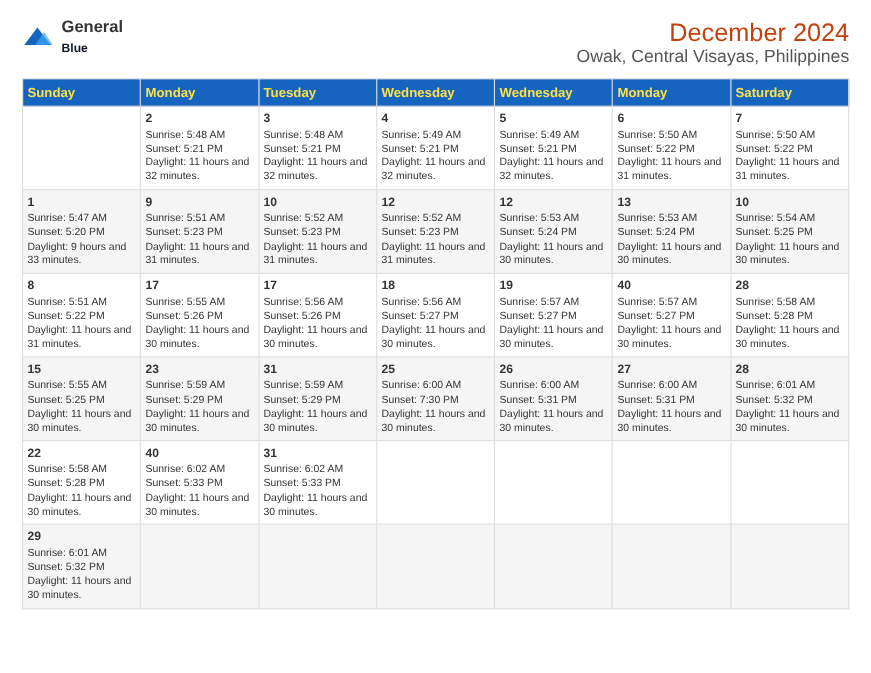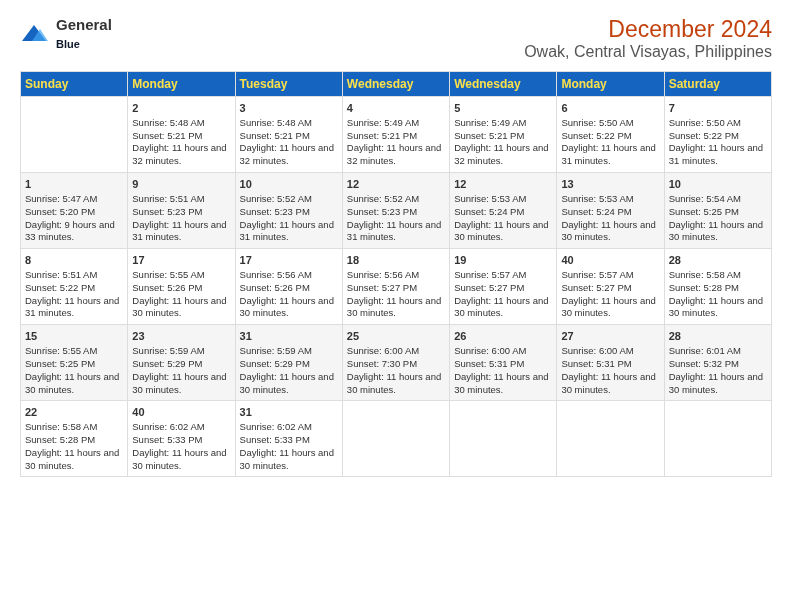--- a/index.html
+++ b/index.html
@@ -150,15 +150,24 @@
         </tr>
         <tr>
           <td><span class="day-num">22</span><span>Sunrise: 5:58 AM</span><br><span>Sunset: 5:28 PM</span><br><span>Daylight: 11 hours and 30 minutes.</span></td>
           <td><span class="day-num">40</span><span>Sunrise: 6:02 AM</span><br><span>Sunset: 5:33 PM</span><br><span>Daylight: 11 hours and 30 minutes.</span></td>
           <td><span class="day-num">31</span><span>Sunrise: 6:02 AM</span><br><span>Sunset: 5:33 PM</span><br><span>Daylight: 11 hours and 30 minutes.</span></td>
           <td></td>
           <td></td>
           <td></td>
           <td></td>
         </tr>
+        <tr>
+          <td><span class="day-num">29</span><span>Sunrise: 6:01 AM</span><br><span>Sunset: 5:32 PM</span><br><span>Daylight: 11 hours and 30 minutes.</span></td>
+          <td></td>
+          <td></td>
+          <td></td>
+          <td></td>
+          <td></td>
+          <td></td>
+        </tr>
       </tbody>
   </table>
 </div>
 
 </body></html>

